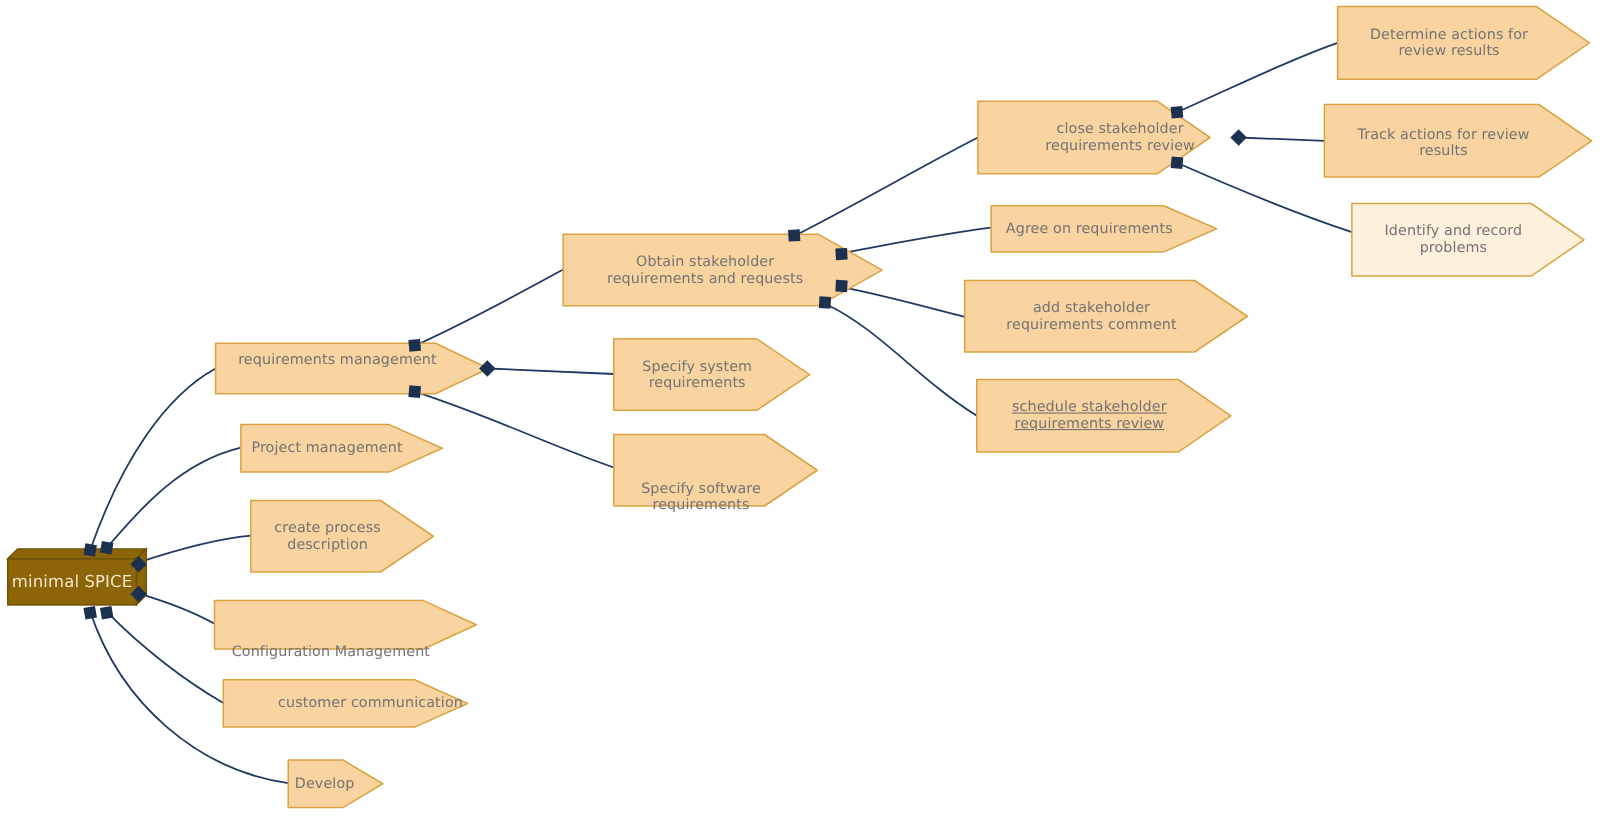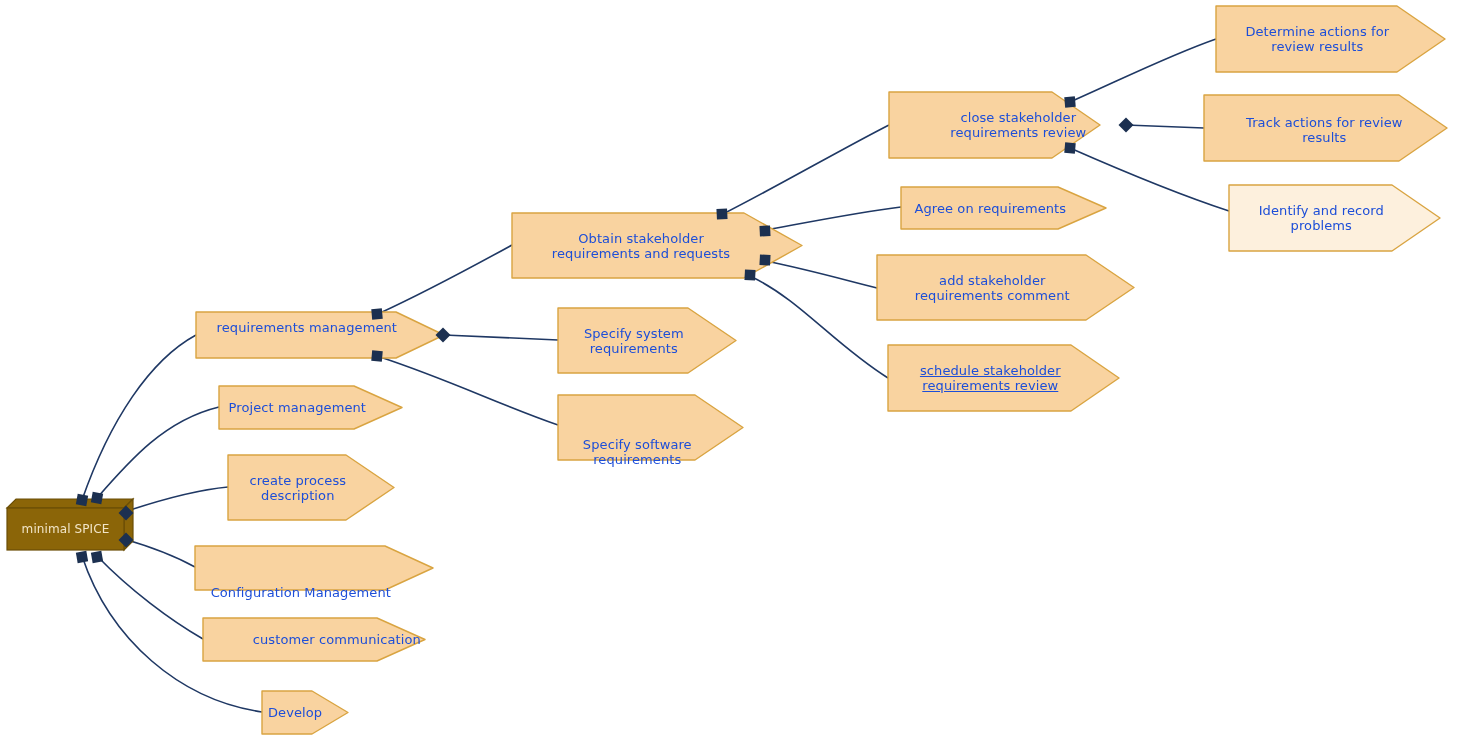--- a/index.html
+++ b/index.html
@@ -26,29 +26,29 @@
     width: 1472px;
     height: 742px;
   }
   .node-label {
     position: absolute;
     display: flex;
     align-items: center;
     justify-content: center;
     text-align: center;
     pointer-events: none;
-    color: #1d4ed8;
+    color: #737373;
     font-size: 13px;
     line-height: 15px;
     white-space: pre-line;
     letter-spacing: 0.1px;
   }
   .node-label.root-label {
     color: #f2e5c8;
-    font-size: 12px;
+    font-size: 15px;
   }
 </style>
 </head>
 <body>
 
 <div id="diagram-root">
 
   <svg id="diagram-svg" viewBox="0 0 1472 742" xmlns="http://www.w3.org/2000/svg">
     <g id="edges-layer">
         <path d="M 82,500 C 110,420 150,360 196,335" fill="none" stroke="#1f3864" stroke-width="1.6"></path>
@@ -128,19 +128,19 @@
 requirements</div>
       <div class="node-label" style="left: 889px; top: 92px; width: 184.6px; height: 66px; padding-left: 37px;">close stakeholder
 requirements review</div>
       <div class="node-label" style="left: 901px; top: 187px; width: 178.6px; height: 42px;">Agree on requirements</div>
       <div class="node-label" style="left: 877px; top: 255px; width: 230.6px; height: 65px;">add stakeholder
 requirements comment</div>
       <div class="node-label" style="left: 888px; top: 345px; width: 204.6px; height: 66px; text-decoration: underline;">schedule stakeholder
 requirements review</div>
       <div class="node-label" style="left: 1216px; top: 6px; width: 202.6px; height: 66px;">Determine actions for
 review results</div>
-      <div class="node-label" style="left: 1204px; top: 95px; width: 216.6px; height: 70px; margin-left: 12px;">Track actions for review
+      <div class="node-label" style="left: 1204px; top: 95px; width: 216.6px; height: 70px;">Track actions for review
 results</div>
       <div class="node-label" style="left: 1229px; top: 185px; width: 184.6px; height: 66px;">Identify and record
 problems</div>
     </div>
 
 </div>
 
 </body></html>

